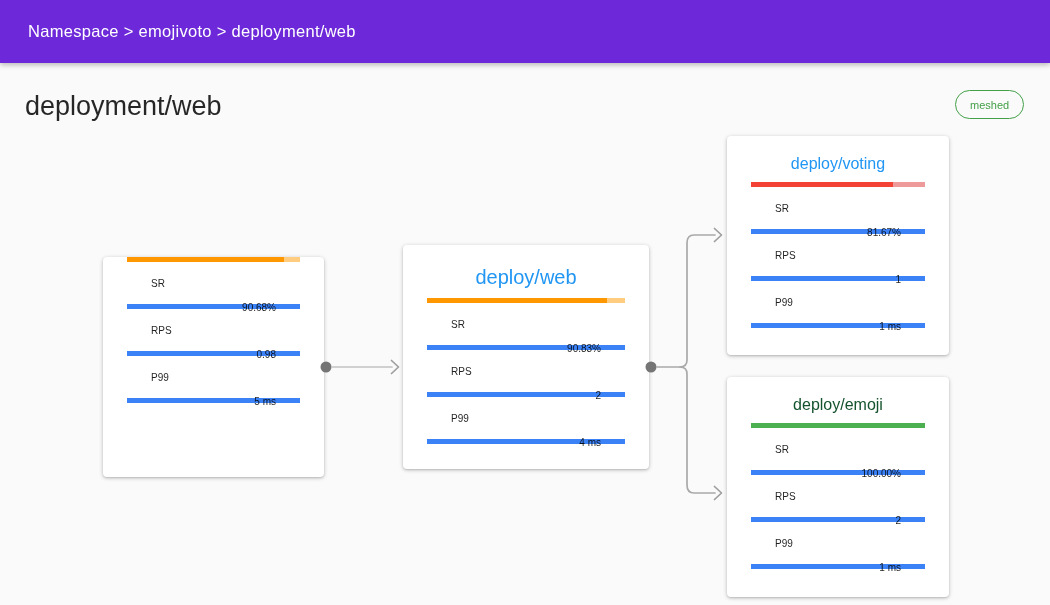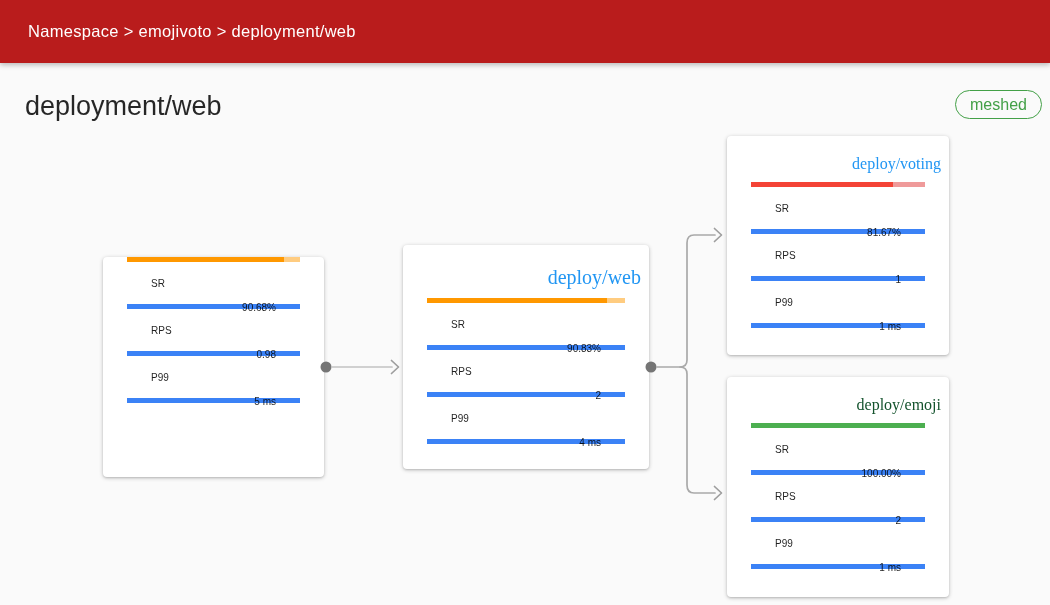--- a/index.html
+++ b/index.html
@@ -45,21 +45,21 @@
     z-index: 2;
   }
   .meshed-badge {
     position: absolute;
     left: 955px;
     top: 90px;
     height: 29px;
     padding: 0 14px;
     border: 1px solid currentColor;
     border-radius: 15px;
-    font-size: 16px;
+    font-size: 11px;
     display: inline-flex;
     align-items: center;
     justify-content: center;
     background: transparent;
     z-index: 2;
   }
 
   
   .card {
     position: absolute;
@@ -67,27 +67,26 @@
     border-radius: 4px;
     box-shadow: 0 1px 4px rgba(0,0,0,0.22), 0 1px 2px rgba(0,0,0,0.12);
     z-index: 2;
   }
   .card-vote-bot { left: 103px; top: 257px; width: 221px; height: 220px; }
   .card-web      { left: 403px; top: 245px; width: 246px; height: 224px; }
   .card-voting   { left: 727px; top: 136px; width: 222px; height: 219px; }
   .card-emoji    { left: 727px; top: 377px; width: 222px; height: 220px; }
 
   .card-title {
-    text-align: right;
+    text-align: center;
     font-size: 16px;
     padding: 17px 8px 7px 8px;
     line-height: 22px;
     cursor: pointer;
     white-space: nowrap;
-    font-family: Liberation Serif, serif;
   }
   .card--primary .card-title {
     font-size: 20px;
     padding: 19px 8px 8px 8px;
     line-height: 26px;
   }
   .sr-bar {
     height: 5px;
     margin: 0 24px;
     overflow: hidden;
@@ -129,21 +128,21 @@
     stroke-linecap: round;
     stroke-linejoin: round;
   }
   .edges .source-dot { fill: #757575; }
 </style>
 </head>
 <body>
 
 <div class="stage">
 
-  <header class="app-bar" style="background-color: #b91c1c;">
+  <header class="app-bar" style="background-color: #6d28d9;">
     <span class="breadcrumb">Namespace &gt; emojivoto &gt; deployment/web</span>
   </header>
 
   <h1 class="page-title">deployment/web</h1>
   <span class="meshed-badge" style="color: rgb(67, 160, 71);">meshed</span>
 
   <section class="card card-vote-bot">
     <div class="sr-bar" style="background-color: rgb(255, 204, 128);">
       <div class="sr-bar-fill" style="background-color: rgb(255, 152, 0); width: 90.68%;"></div>
     </div>

